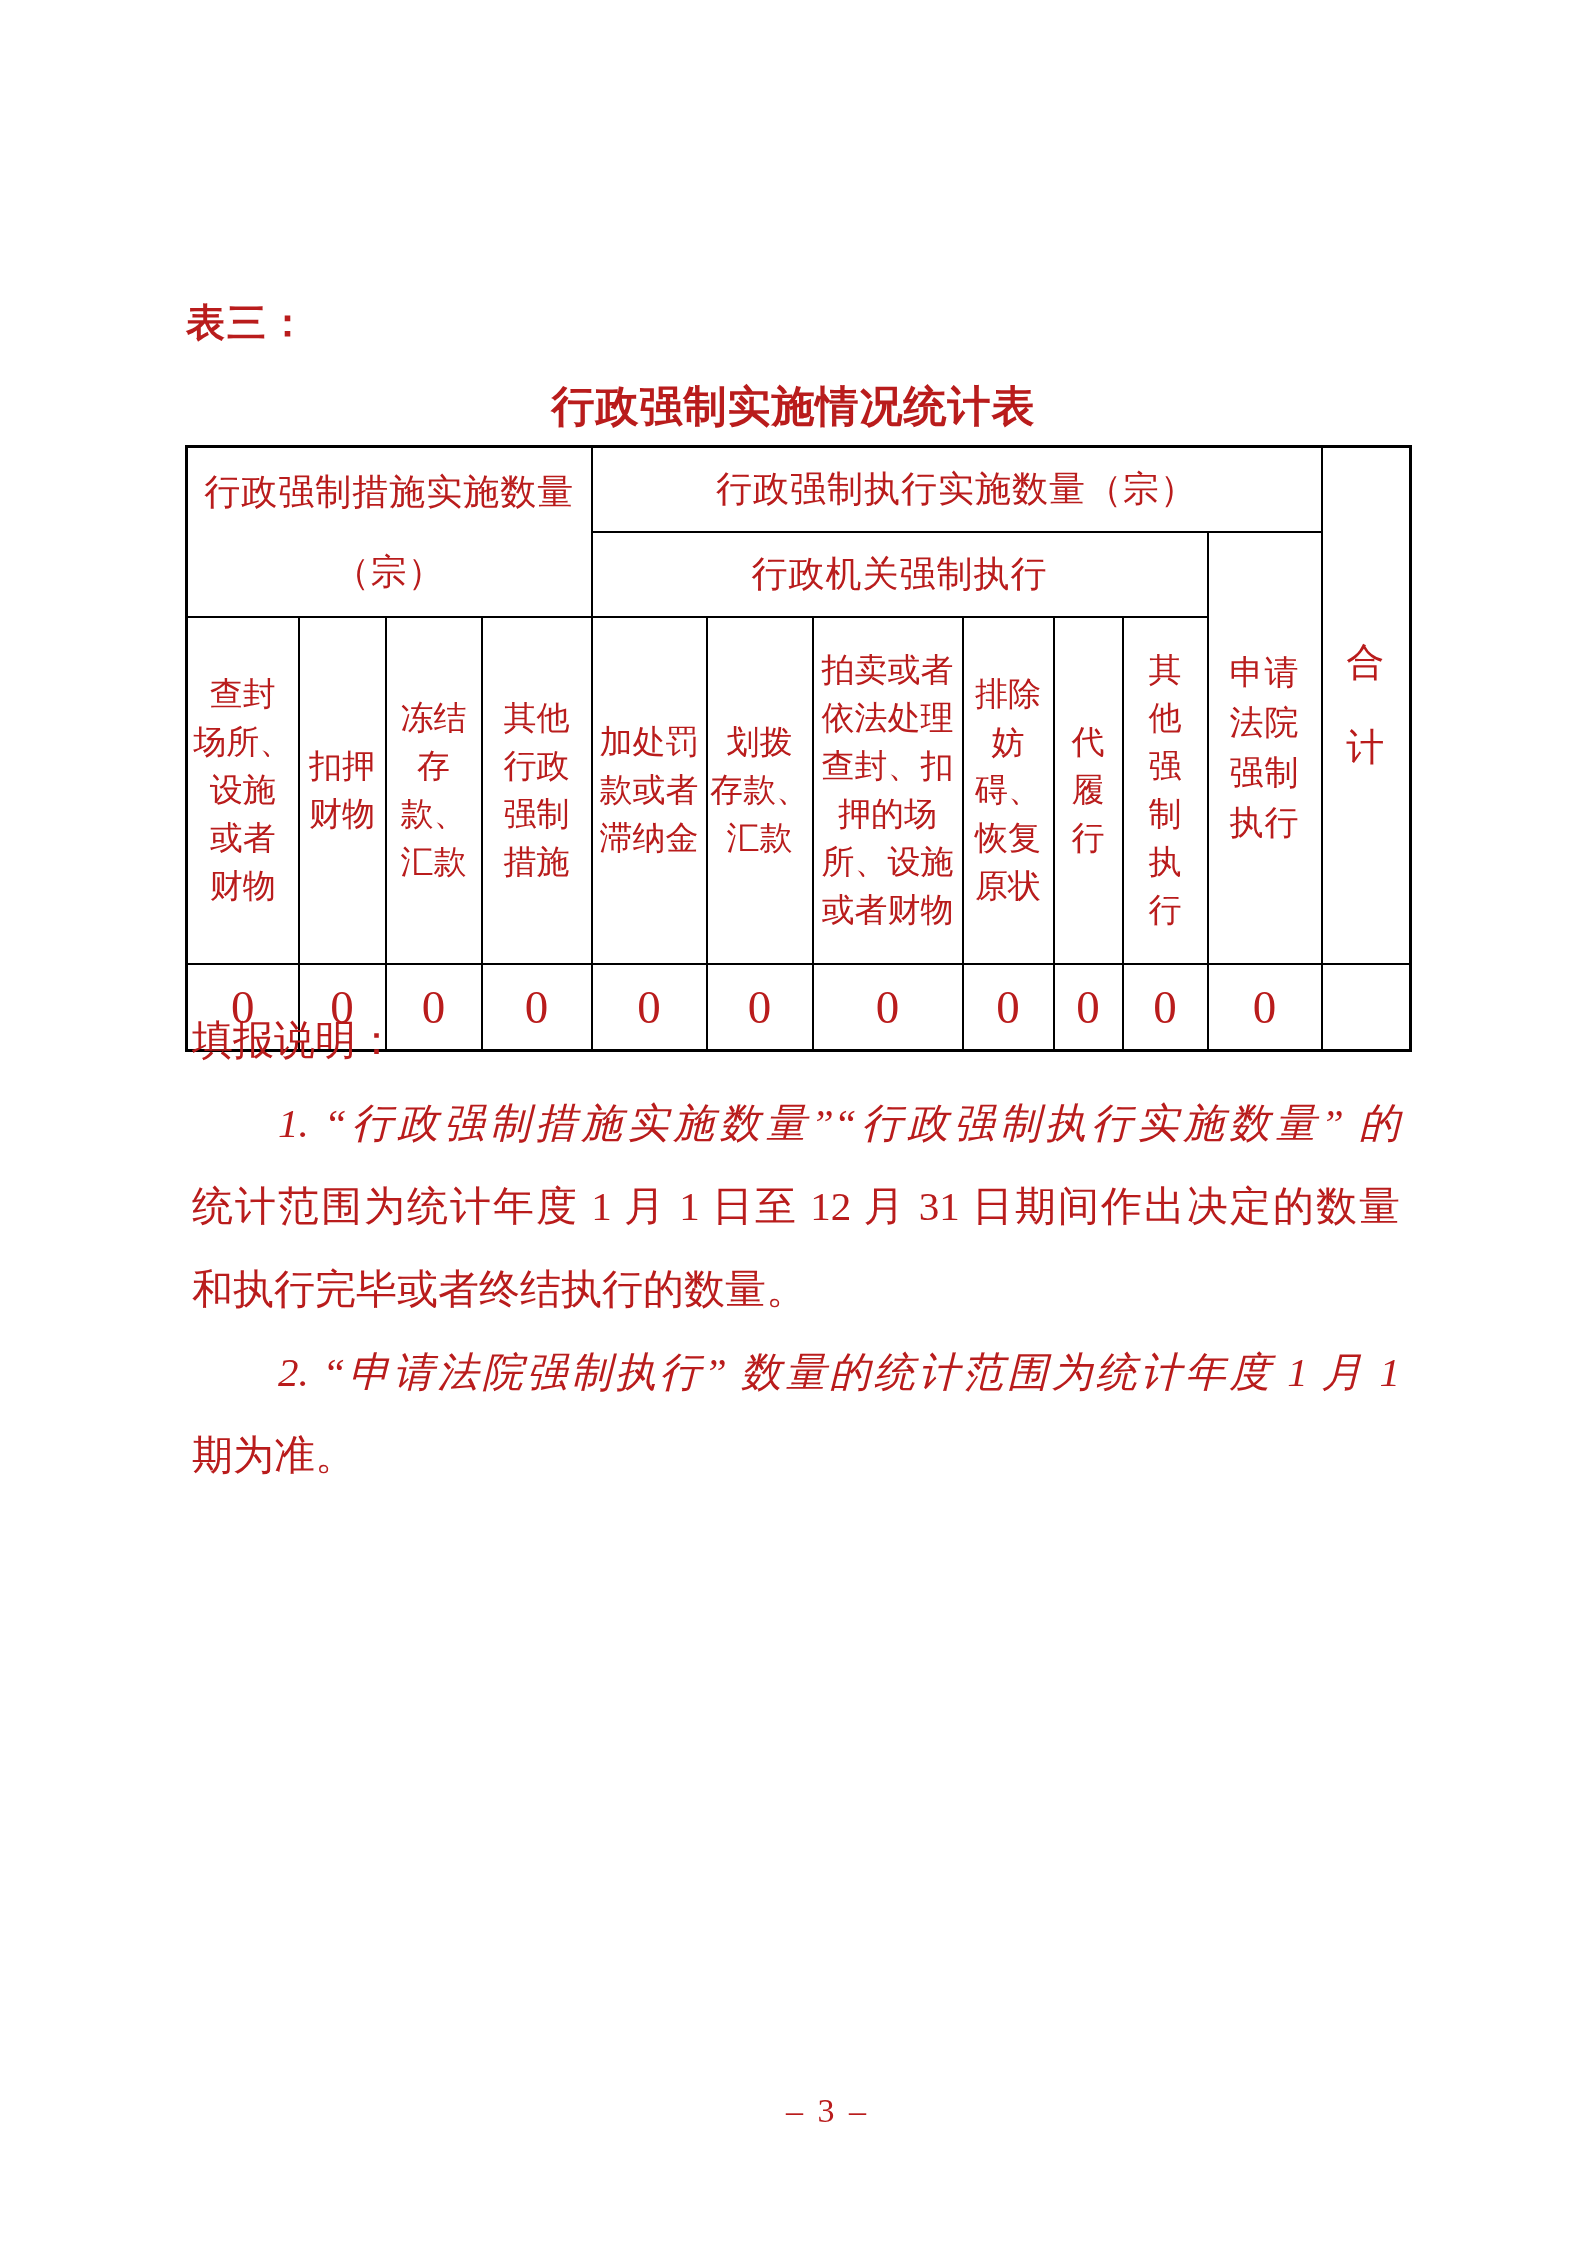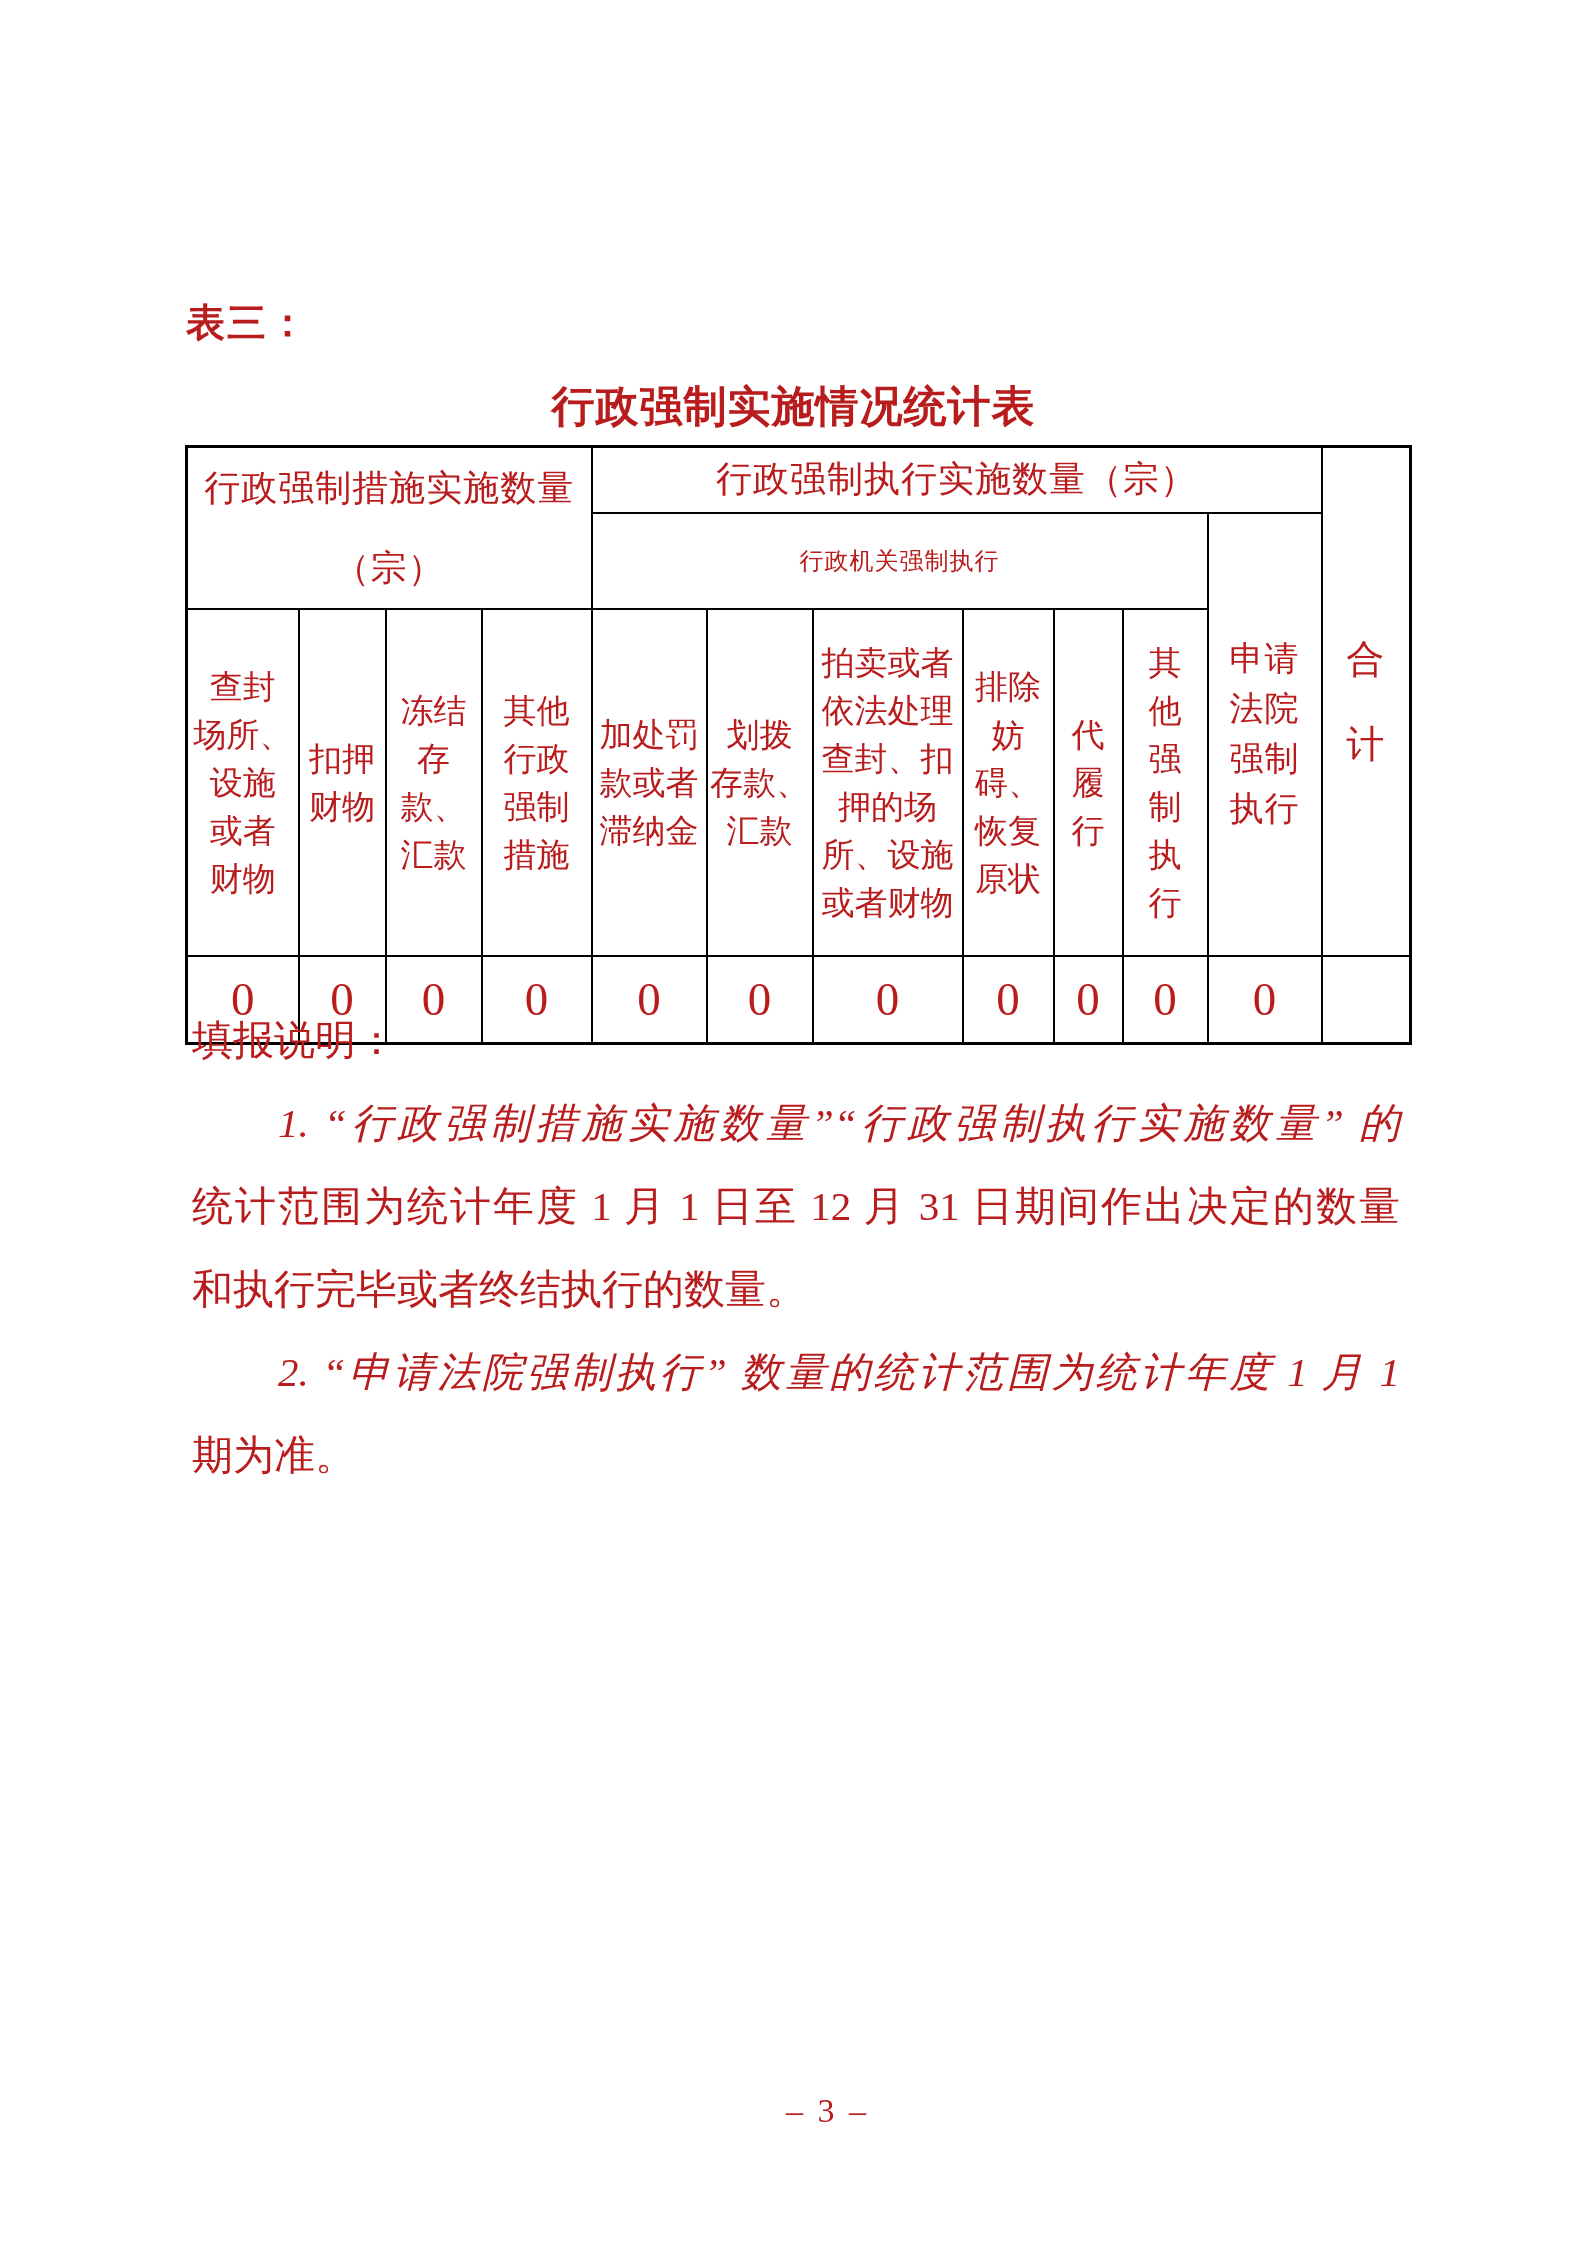--- a/index.html
+++ b/index.html
@@ -17,24 +17,24 @@
     font-family:"Liberation Sans","DejaVu Sans",sans-serif;
   }
   table.stats{
     position:absolute;left:185px;top:445px;width:1224px;
     border-collapse:collapse;table-layout:fixed;border:3px solid #000;
   }
   table.stats td{
     border:2px solid #000;padding:0;text-align:center;vertical-align:middle;
     white-space:pre-line;overflow:hidden;
   }
-  tr.r1{height:66px;} tr.r2{height:85px;} tr.r3{height:347px;} tr.r4{height:87px;}
+  tr.r1{height:85px;} tr.r2{height:85px;} tr.r3{height:347px;} tr.r4{height:87px;}
   .cell-measures{font-size:36px;line-height:80px;letter-spacing:1px;}
   .cell-exec{font-size:36px;letter-spacing:1px;}
-  .cell-agency{font-size:24px;letter-spacing:1px;font-family:Liberation Mono, monospace;}
+  .cell-agency{font-size:36px;letter-spacing:1px;font-family:Liberation Mono, monospace;}
   .cell-court{font-size:34px;line-height:50px;letter-spacing:1px;}
   .cell-total{font-size:38px;line-height:85px;letter-spacing:1px;}
   .colhead{font-size:33px;line-height:48px;}
   .val{font-size:47px;font-family:"Liberation Serif","DejaVu Serif",serif;}
   .notes{position:absolute;left:192px;top:999px;width:1208px;font-size:41px;}
   .notes .line{height:83px;line-height:83px;white-space:nowrap;}
   .notes .fill{white-space:normal;text-align:justify;text-align-last:justify;}
   .notes .indent{text-indent:86px;font-style:italic;}
   .footer{
     position:absolute;left:0;top:2092px;width:100%;text-align:center;

